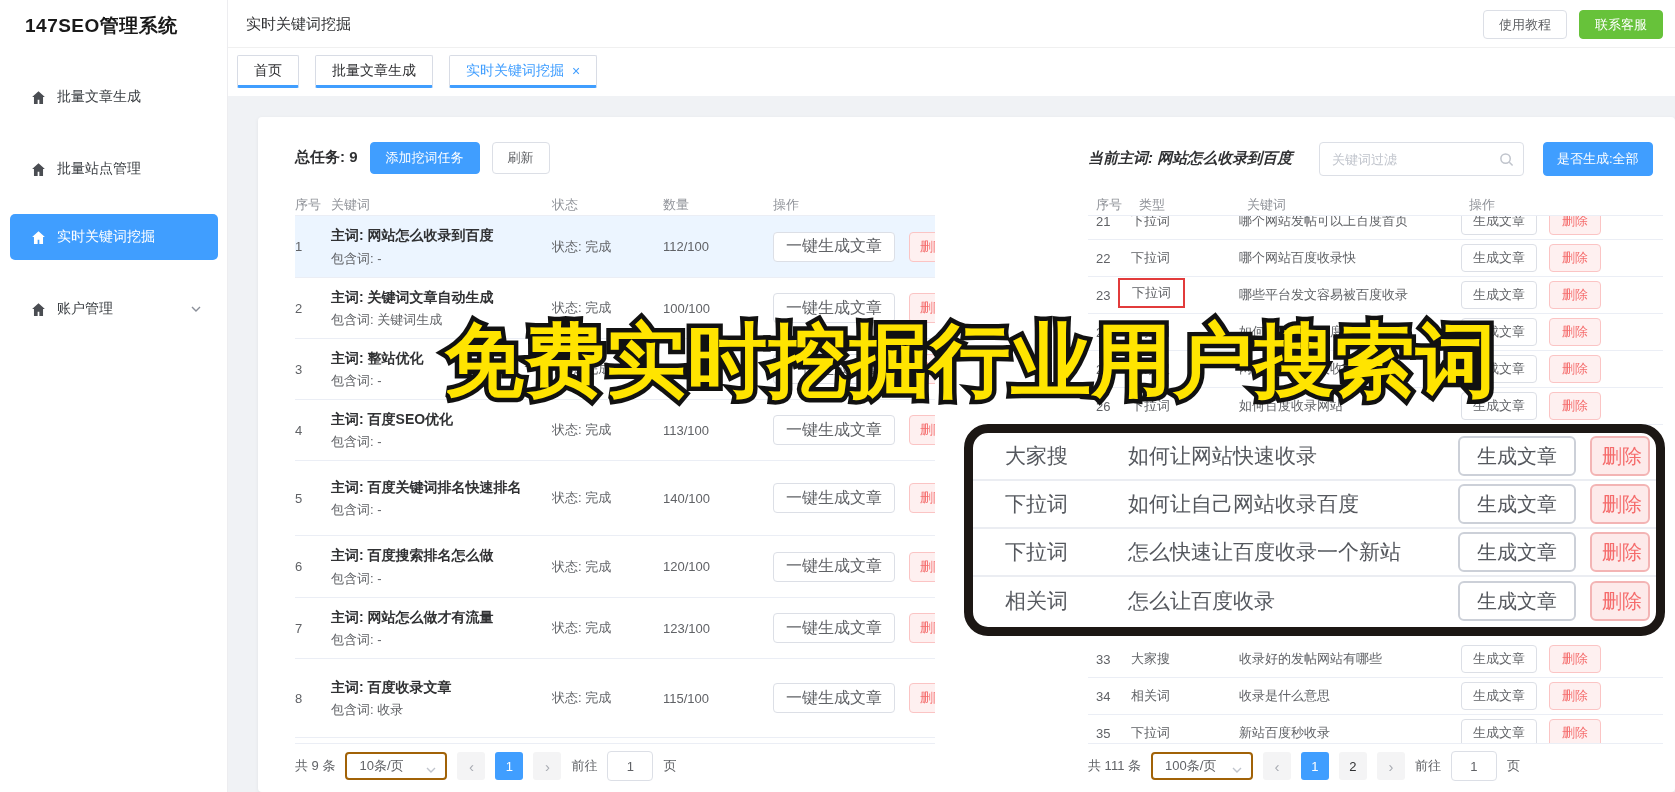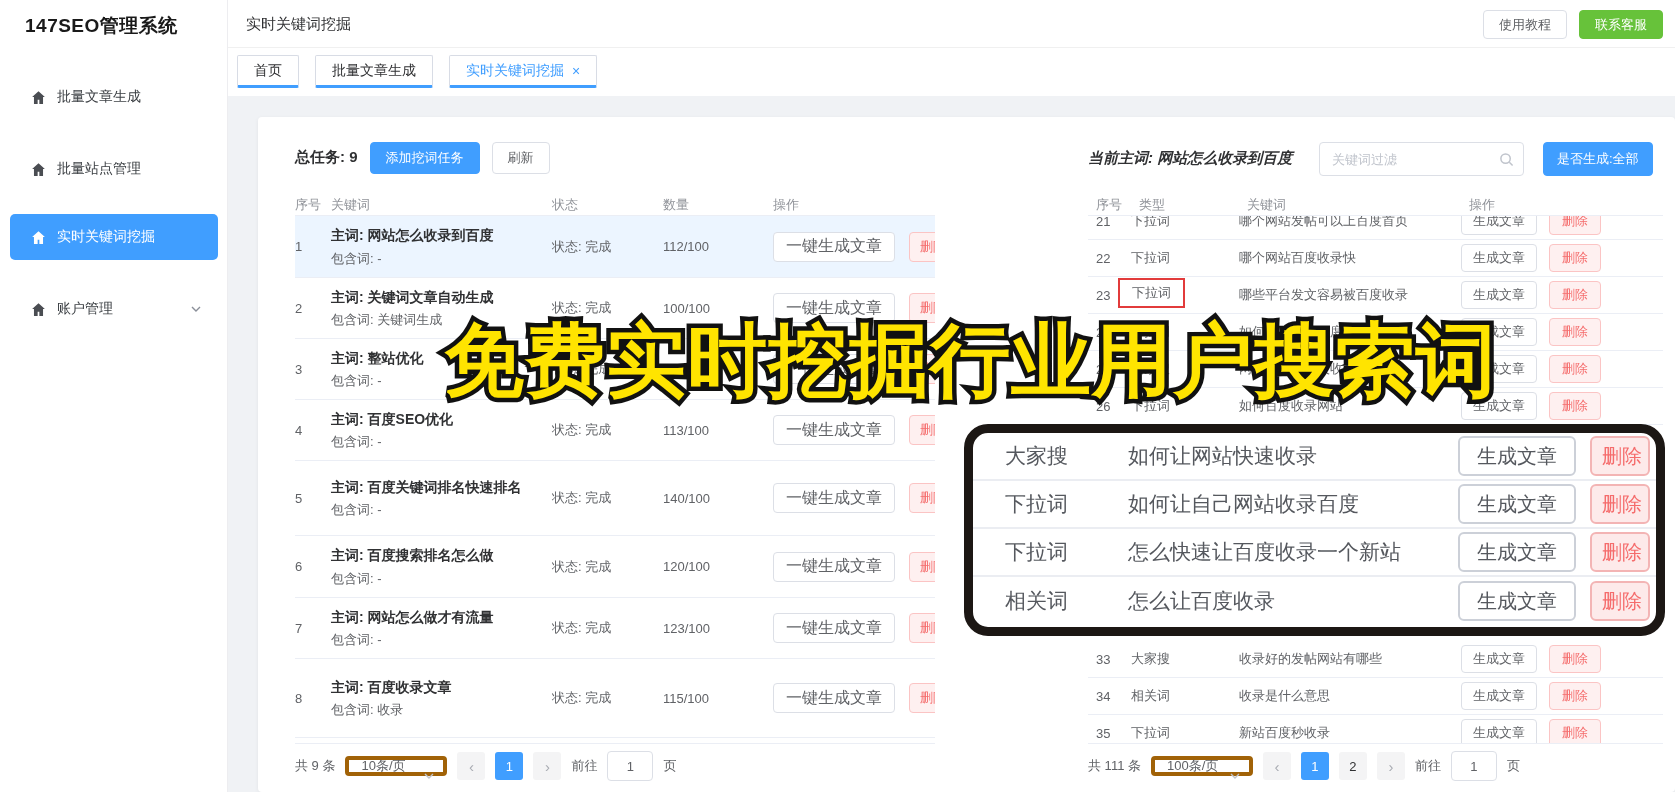--- a/index.html
+++ b/index.html
@@ -83,21 +83,21 @@
   .kr-no{width:43px;padding-left:8px;flex-shrink:0;}
   .kr-type{width:108px;flex-shrink:0;}
   .kr-type .boxed{display:inline-block;border:2px solid #e23b3b;padding:4px 12px;margin:-4px 0 0 -13px;}
   .kr-kw{width:222px;flex-shrink:0;white-space:nowrap;}
   .kr-actions{display:flex;gap:12px;align-items:center;}
   .kgen-btn{height:28px;padding:0 11px;font-size:13px;}
   .kdel-btn{height:28px;padding:0 12px;font-size:13px;}
   .kw-spacer{height:216px;}
   
   .pagination{position:absolute;left:0;top:633px;height:32px;display:flex;align-items:center;gap:10px;font-size:13px;color:#606266;}
-  .pg-select{position:relative;width:102px;height:20px;border:4px solid #a16207;border-radius:4px;display:flex;align-items:center;padding-left:12px;color:#606266;cursor:pointer;}
+  .pg-select{position:relative;width:102px;height:28px;border:2px solid #a16207;border-radius:4px;display:flex;align-items:center;padding-left:12px;color:#606266;cursor:pointer;}
   .pg-select .sel-chevron{position:absolute;right:8px;top:10px;width:12px;height:12px;color:#c0c4cc;}
   .pg-arrow{width:28px;height:28px;border-radius:3px;background:#f4f4f5;color:#a8abb2;display:flex;align-items:center;justify-content:center;font-size:15px;cursor:pointer;}
   .pg-page{width:28px;height:28px;border-radius:3px;background:#f4f4f5;color:#303133;display:flex;align-items:center;justify-content:center;font-size:13px;cursor:pointer;}
   .pg-page.active{background:var(--accent);color:#fff;}
   .goto-input{width:46px;height:30px;border:1px solid #dcdfe6;border-radius:4px;text-align:center;font-size:13px;color:#606266;outline:none;font-family:inherit;}
   
   .headline{
     position:absolute;left:444px;top:308px;z-index:60;white-space:nowrap;
     font-size:80px;font-weight:900;letter-spacing:1px;
     color:var(--overlay-yellow);

